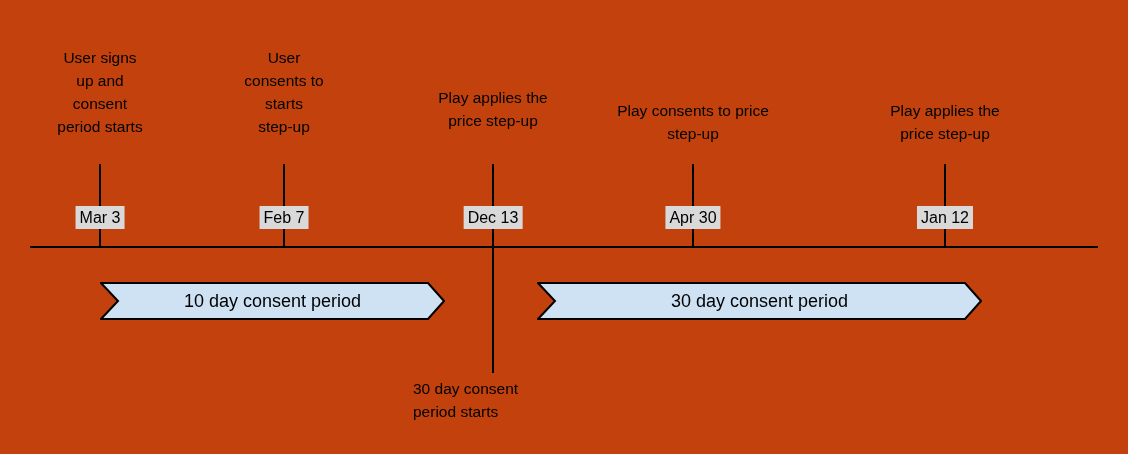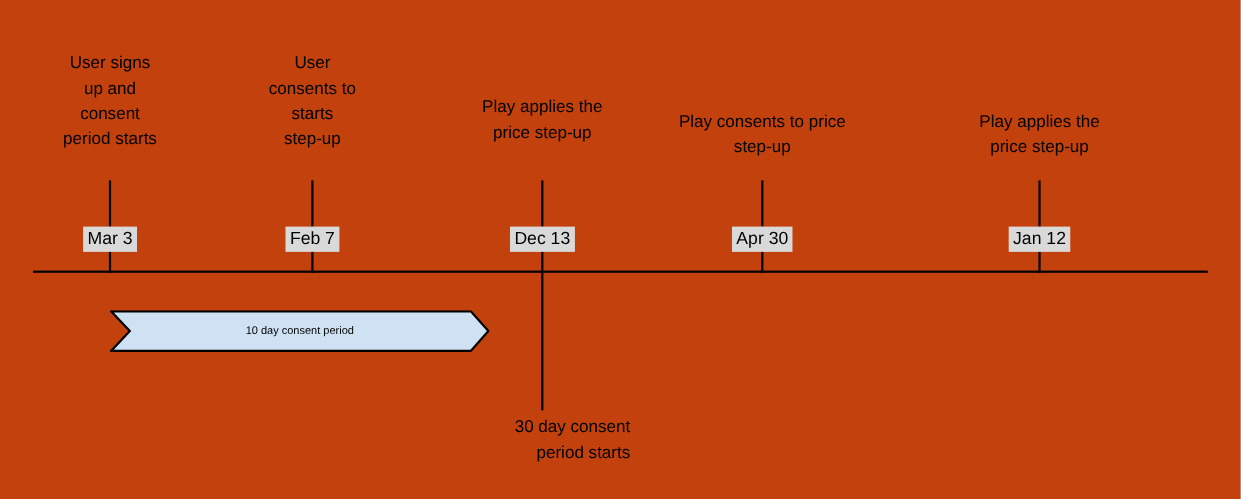--- a/index.html
+++ b/index.html
@@ -63,21 +63,21 @@
   }
   .tick-lower {
     top: 229px;
     height: 19px;
   }
   .tick-lower.long {
     height: 144px; 
   }
   .event-note-below {
     top: 377px;
-    text-align: right;
+    text-align: left;
     white-space: pre-line;
     font-size: 15.5px;
     line-height: 23px;
     width: 160px;
   }
   
   .period {
     position: absolute;
     height: 38px;
   }
@@ -92,21 +92,21 @@
     stroke: var(--line, #000000);
     stroke-width: 2;
     stroke-linejoin: miter;
   }
   .period-label {
     position: absolute;
     inset: 0;
     display: flex;
     align-items: center;
     justify-content: center;
-    font-size: 10px;
+    font-size: 18px;
   }
 </style>
 </head>
 <body>
 
 <div class="stage">
 
   <div class="axis"></div>
 
   <div class="event" style="left:100px">
@@ -155,14 +155,20 @@
     <div class="tick tick-lower"></div>
   </div>
 
   <div class="period" style="left:100px;top:282px;width:345px">
     <svg width="345" height="38" viewBox="0 0 345 38" preserveAspectRatio="none">
       <polygon points="1,1 328,1 344,19 328,37 1,37 18,19"></polygon>
     </svg>
     <div class="period-label">10 day consent period</div>
   </div>
 
+  <div class="period" style="left:537px;top:282px;width:445px">
+    <svg width="445" height="38" viewBox="0 0 445 38" preserveAspectRatio="none">
+      <polygon points="1,1 428,1 444,19 428,37 1,37 18,19"></polygon>
+    </svg>
+    <div class="period-label">30 day consent period</div>
+  </div>
 
 </div>
 
 </body></html>

